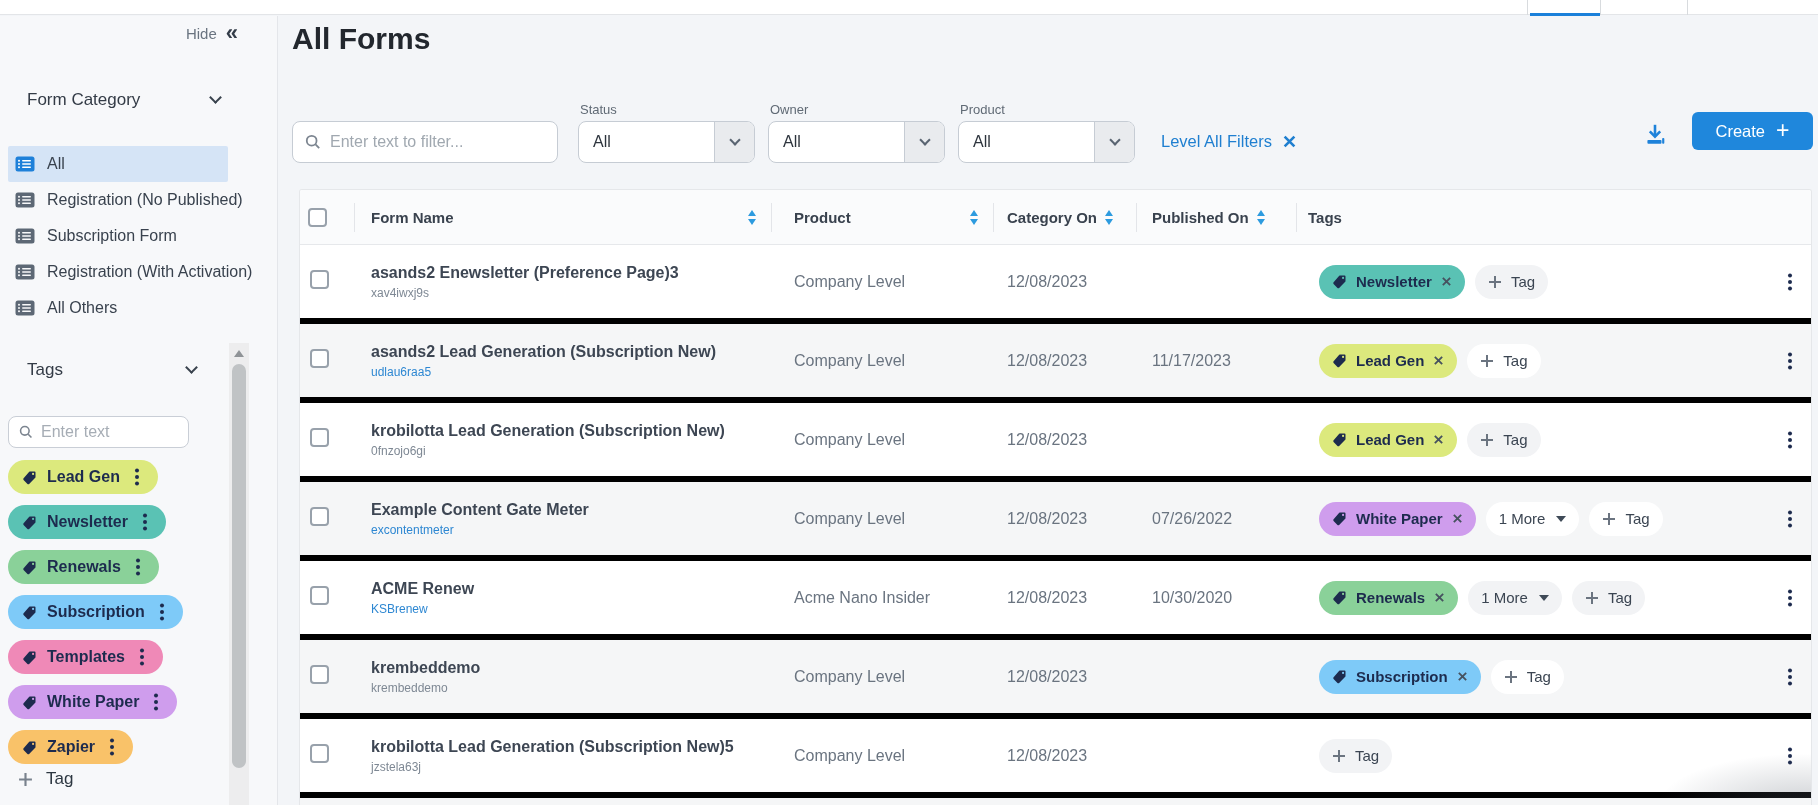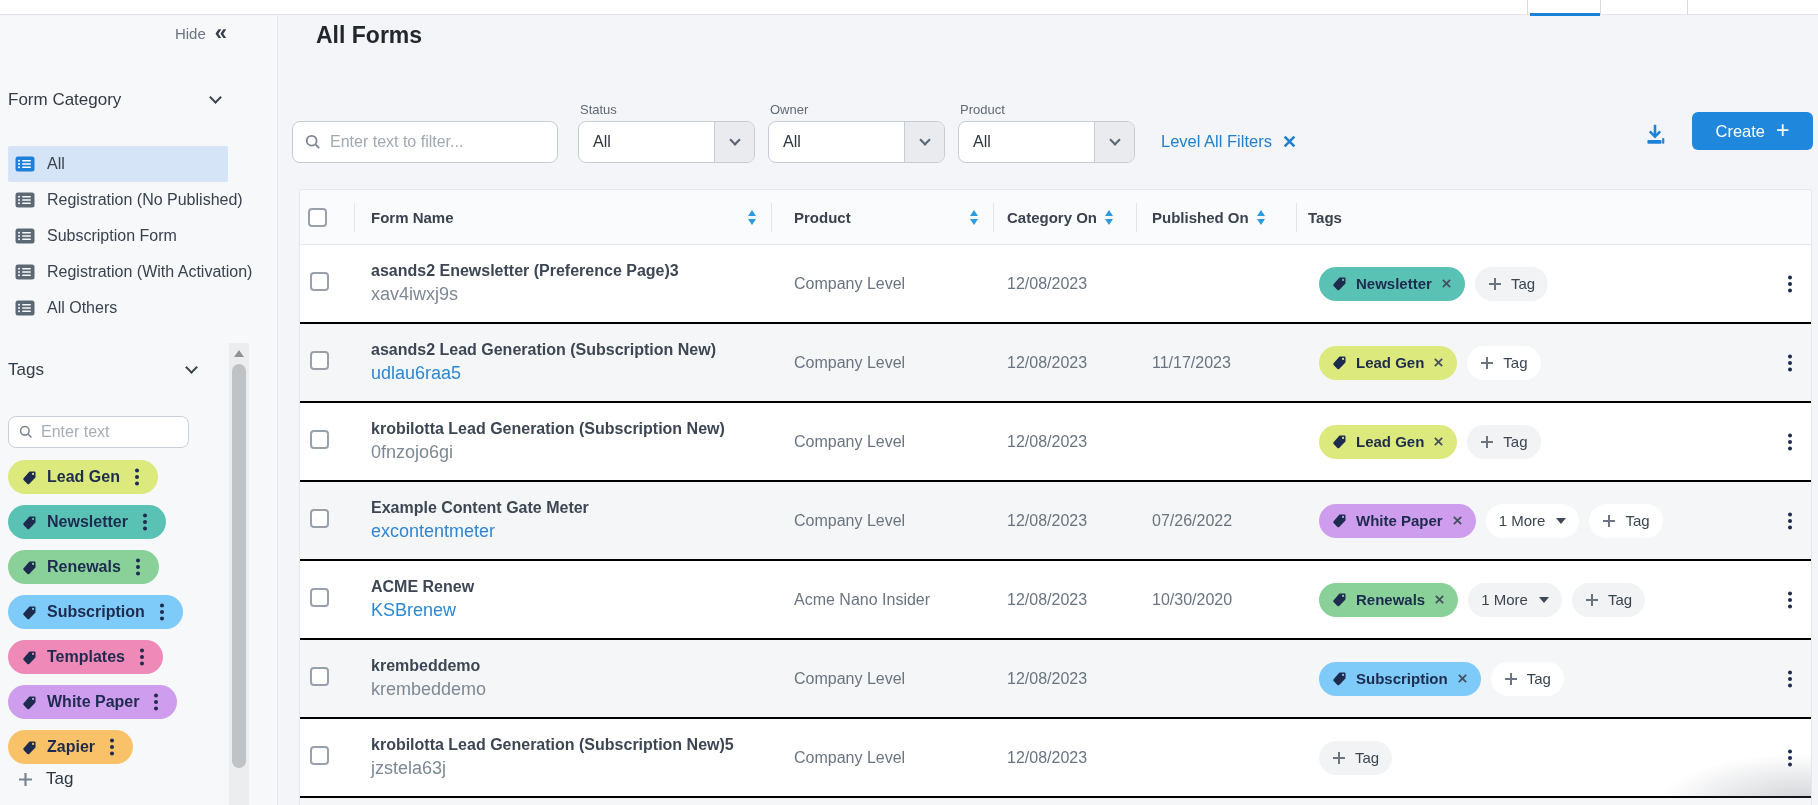--- a/index.html
+++ b/index.html
@@ -6,26 +6,26 @@
   html,body { width:1818px; height:805px; overflow:hidden; }
   body { font-family:"Liberation Sans", sans-serif; background:#f3f5f8; position:relative; }
 
   
   .topbar { position:absolute; top:0; left:0; width:1818px; height:15px; background:#ffffff; border-bottom:1px solid #e3e5e8; z-index:5; }
   .tab-div { position:absolute; top:0; width:1px; height:15px; background:#d8dbde; }
   .tab-underline { position:absolute; left:1530px; top:13px; width:70px; height:3px; background:#1a80da; }
 
   
   .sidebar { position:absolute; top:16px; left:0; width:278px; bottom:0; background:#f7f8fa; border-right:1px solid #e4e6ea; }
-  .hide-row { position:absolute; top:8px; left:1px; width:226px; display:flex; justify-content:flex-end; align-items:center; gap:9px; cursor:pointer; }
+  .hide-row { position:absolute; top:8px; left:12px; width:226px; display:flex; justify-content:flex-end; align-items:center; gap:9px; cursor:pointer; }
   .hide-label { font-size:15px; color:#6a7480; }
   .hide-chev { font-size:22px; line-height:18px; color:#343d49; font-weight:bold; }
 
   .sect-title { position:absolute; left:8px; display:flex; align-items:center; justify-content:space-between; }
-  .sect-title .t { font-size:17px; color:#333b46; }
+  .sect-title .t { font-size:17px; color:#333b46;margin-left:19px; }
   .chev { width:9px; height:9px; border-right:2.4px solid #39424d; border-bottom:2.4px solid #39424d; transform:rotate(45deg); margin-top:-5px; }
   .cat-title { top:74px; width:212px; }
   .tags-title { top:344px; width:188px; }
 
   .cat-list { position:absolute; top:130px; left:8px; width:220px; }
   .cat-item { height:36px; display:flex; align-items:center; gap:12px; padding-left:7px; cursor:pointer; border-radius:2px; }
   .cat-item.active { background:#d5e4f6; }
   .cat-item .clabel { font-size:16px; color:#39424e; white-space:nowrap; }
   .caticon { width:20px; height:16px; flex:none; }
   .caticon .bg { fill:#5d6875; }
@@ -48,21 +48,21 @@
   .add-tag-row { position:absolute; top:753px; left:18px; display:flex; align-items:center; gap:13px; cursor:pointer; }
   .plus-ic { width:15px; height:15px; stroke:#79828d; stroke-width:2; fill:none; }
   .add-tag-row .t { font-size:17px; color:#2d3741; }
 
   .sb-scroll { position:absolute; left:229px; top:327px; width:20px; bottom:0; background:#ededee; }
   .sb-up { position:absolute; top:7px; left:5px; width:0; height:0; border-left:5px solid transparent; border-right:5px solid transparent; border-bottom:7px solid #8f9397; }
   .sb-thumb { position:absolute; top:21px; left:3px; width:14px; height:404px; background:#c0c3c5; border-radius:7px; }
 
   
   .main { position:absolute; left:279px; top:16px; right:0; bottom:0; background:#f3f5f8; }
-  .page-title { position:absolute; left:13px; top:6px; font-size:23px; font-weight:700; color:#22272e;margin-left:24px; }
+  .page-title { position:absolute; left:13px; top:6px; font-size:30px; font-weight:700; color:#22272e; }
 
   .filter-bar { position:absolute; left:13px; top:86px; display:flex; align-items:flex-end; }
   .search-box { width:266px; height:42px; background:#fff; border:1px solid #c6ccd4; border-radius:8px; display:flex; align-items:center; gap:9px; padding:0 12px; margin-right:20px; }
   .search-box input { border:none; outline:none; width:100%; font-size:16px; color:#3a424d; font-family:inherit; background:transparent; }
   .search-box input::placeholder { color:#a0a8b0; }
   .mag { width:16px; height:16px; stroke:#7c8590; stroke-width:2; fill:none; flex:none; }
   .fgroup { display:flex; flex-direction:column; margin-right:13px; }
   .flabel { font-size:13px; color:#606a75; margin:0 0 4px 2px; }
   .fselect { width:177px; height:42px; background:#fff; border:1px solid #c6ccd4; border-radius:8px; display:flex; align-items:stretch; overflow:hidden; cursor:pointer; }
   .fvalue { flex:1; display:flex; align-items:center; padding-left:14px; font-size:16px; color:#2d343d; }
@@ -82,28 +82,28 @@
   .grid { display:grid; grid-template-columns:55px 417px 222px 143px 160px 1fr 42px; align-items:center; }
   .thead { height:55px; background:#fafbfc; border-bottom:1px solid #e6e8eb; position:relative; }
   .hcell { font-size:15px; font-weight:700; color:#39424e; display:flex; align-items:center; height:55px; position:relative; }
   .hcell.sep::after { content:''; position:absolute; right:0; top:13px; bottom:13px; width:1px; background:#e3e5e9; }
   .sort { display:inline-flex; flex-direction:column; gap:2.5px; cursor:pointer; }
   .sort .up { width:0; height:0; border-left:4.5px solid transparent; border-right:4.5px solid transparent; border-bottom:6px solid #2d9bdf; }
   .sort .dn { width:0; height:0; border-left:4.5px solid transparent; border-right:4.5px solid transparent; border-top:6px solid #2d9bdf; }
   .push { margin-left:auto; margin-right:16px; }
   .near { margin-left:8px; }
 
-  .trow { height:79px; border-bottom:2px solid #000000; }
+  .trow { height:79px; border-bottom:6px solid #000000; }
   .rows .trow:nth-child(even) { background:#f5f6f7; }
   .row-filler { height:79px; background:#f5f6f7; }
 
   .cbx { width:19px; height:19px; border:2px solid #98a1ab; border-radius:4px; background:#fff; margin-left:10px; display:inline-block; cursor:pointer; }
   .name-cell { padding-left:16px; display:flex; flex-direction:column; justify-content:center; }
   .fname { font-size:16px; font-weight:700; color:#3d4653; white-space:nowrap; cursor:pointer; }
-  .fid { font-size:18px; color:#7e8894; margin-top:4px; cursor:pointer; }
+  .fid { font-size:12px; color:#7e8894; margin-top:4px; cursor:pointer; }
   .fid.link { color:#2d87d2; }
   .txt { font-size:16px; color:#6a7480; }
   .prod-cell { padding-left:22px; }
   .mod { padding-left:13px; }
   .pub { padding-left:15px; }
 
   .tags-cell { padding-left:22px; display:flex; align-items:center; gap:10px; }
   .pill { height:34px; border-radius:17px; display:inline-flex; align-items:center; gap:9px; padding:0 13px; }
   .plabel { font-size:15px; font-weight:600; color:#1d2b4e; white-space:nowrap; }
   .xicon { width:11px; height:11px; stroke:#46525f; stroke-width:2; fill:none; cursor:pointer; }

